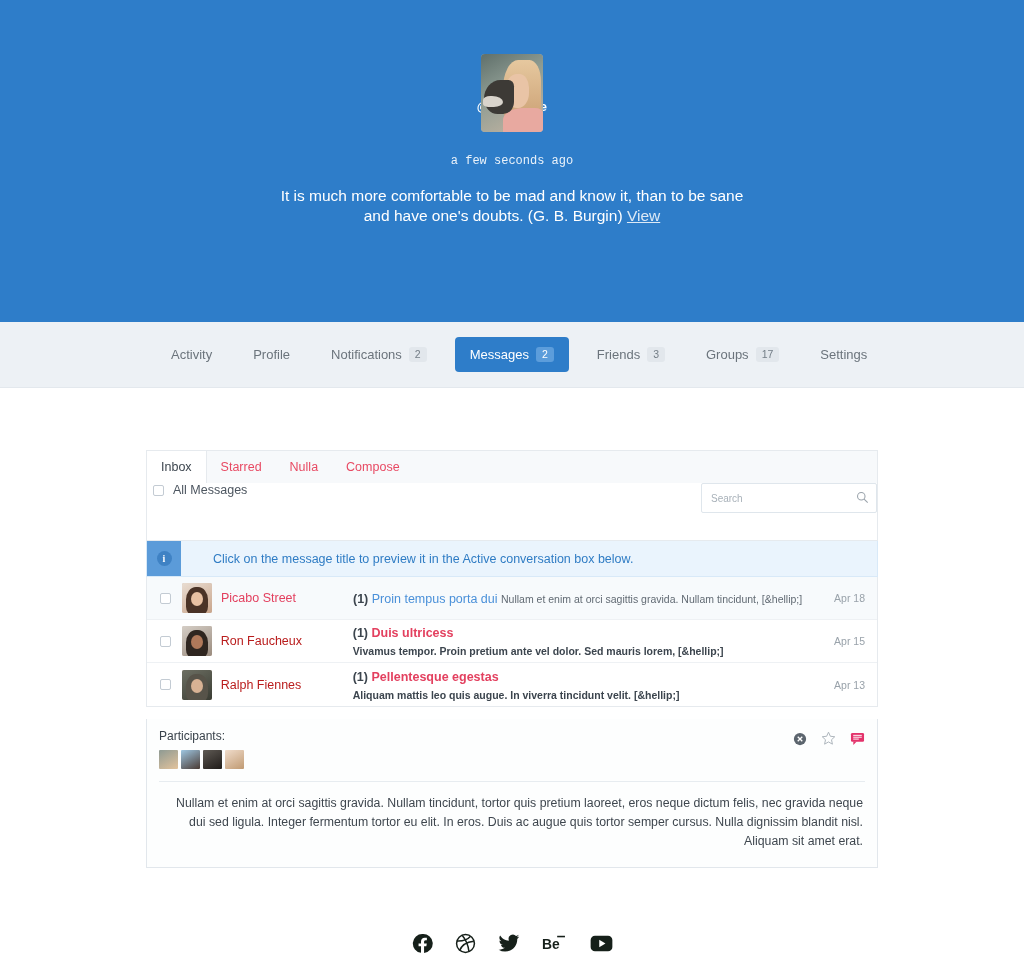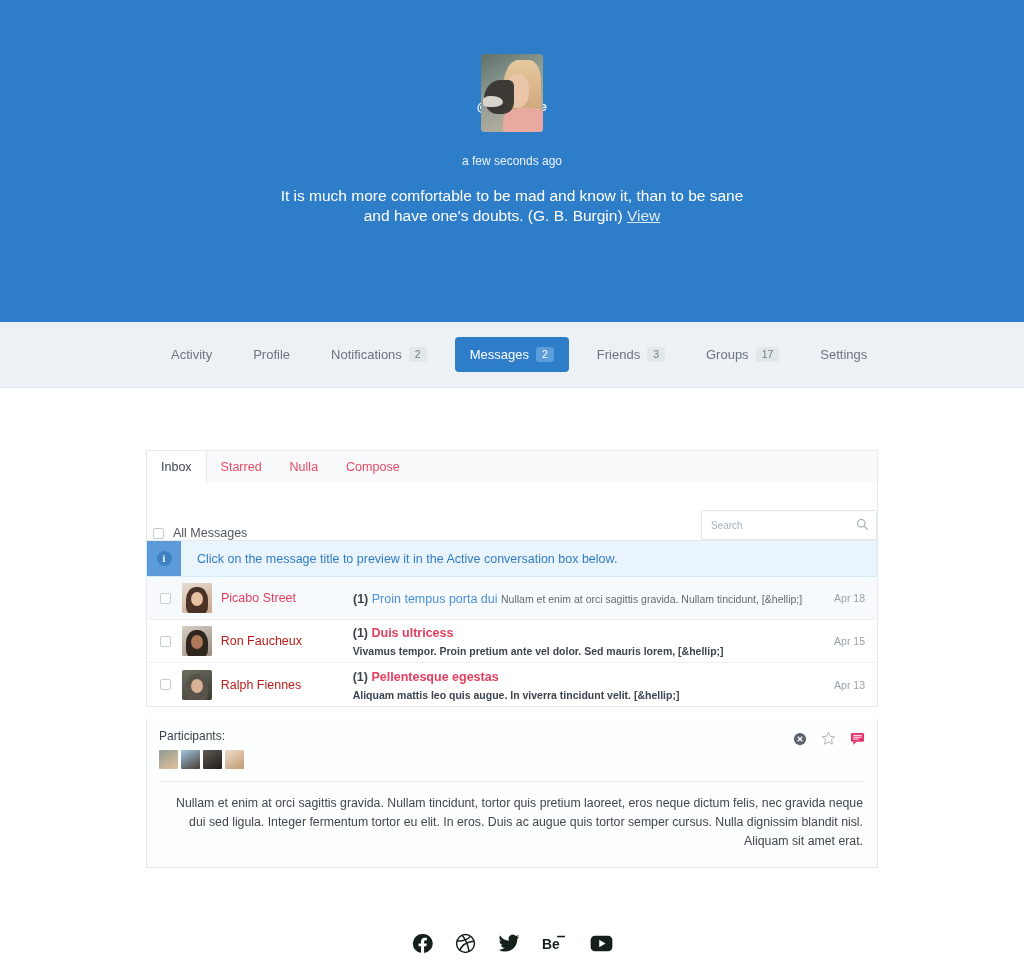--- a/index.html
+++ b/index.html
@@ -46,20 +46,21 @@
     font-size: 13px;
     font-weight: bold;
     letter-spacing: .2px;
     margin-top: 21px;
     color: #ffffff;
   }
   .hero-time {
     font-size: 12px;
     margin-top: 40px;
     color: #eaf2fa;
+    font-family: Liberation Mono, monospace;
   }
   .hero-quote {
     font-size: 15.5px;
     line-height: 1.32;
     margin: 18px auto 0;
     width: 476px;
     color: #ffffff;
   }
   .hero-quote a {
     color: #dce9f6;
@@ -137,21 +138,21 @@
     color: #3c454e;
     border-right: 1px solid #e6eaee;
   }
 
   
   .filterbar {
     border: 1px solid #e6eaee;
     border-top: none;
     height: 58px;
     display: flex;
-    align-items: flex-end;
+    align-items: flex-start;
     justify-content: space-between;
     padding: 0 0 0 6px;
     background: #ffffff;
   }
   .allmsg {
     display: flex;
     align-items: center;
     gap: 9px;
     font-size: 12.5px;
     color: #4d5660;
@@ -218,21 +219,21 @@
     display: flex;
     align-items: center;
     justify-content: center;
     font-family: "Liberation Serif", serif;
   }
   .notice-text {
     display: flex;
     align-items: center;
     font-size: 12.5px;
     color: #2f7cc4;
-    padding-left: 16px;
+    padding-left: 32px;
   }
 
   
   .msglist { border: 1px solid #e6eaee; border-top: none; background: #fff; }
   .msgrow {
     display: flex;
     align-items: center;
     height: 43px;
     border-bottom: 1px solid #eef1f4;
     padding-left: 6px;

